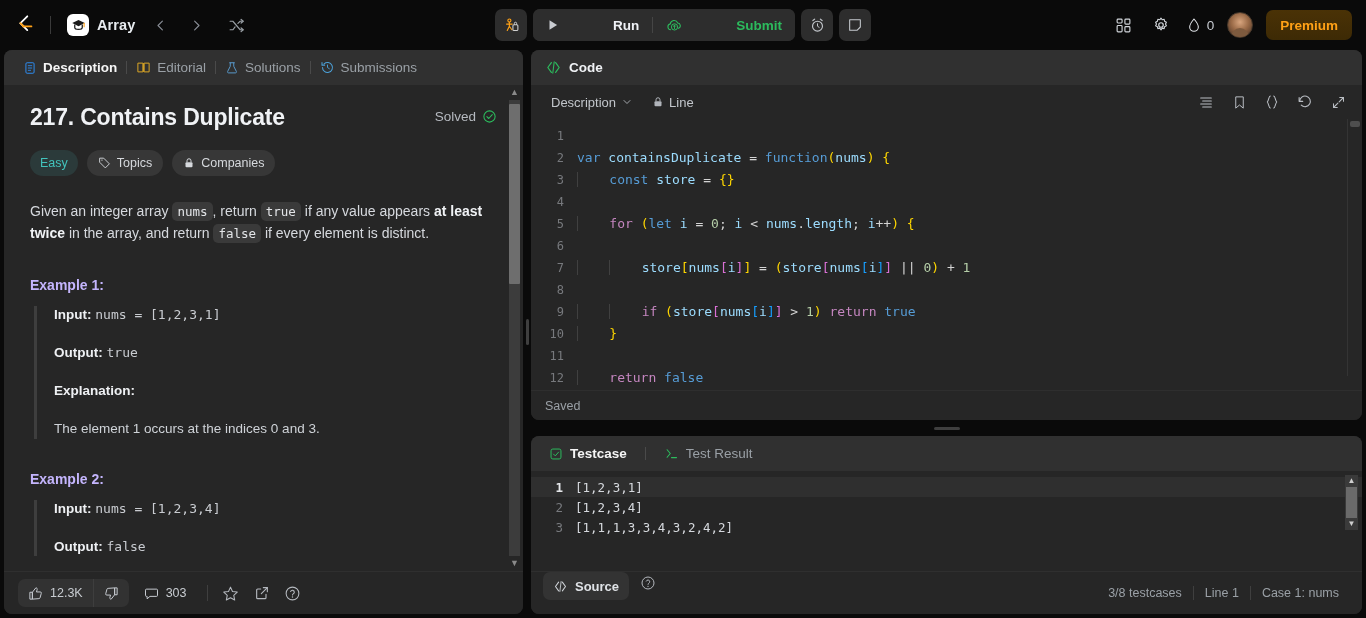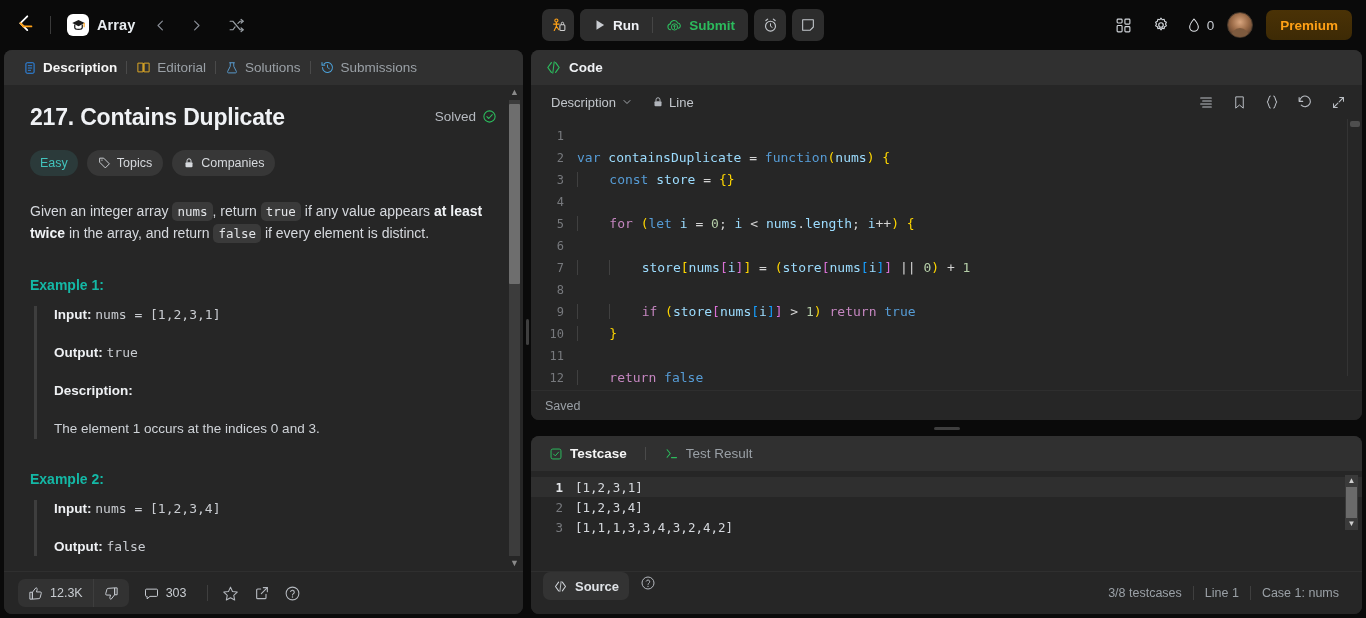--- a/index.html
+++ b/index.html
@@ -36,21 +36,21 @@
   .nav-center {
     position: absolute; left: 50%; transform: translateX(-50%);
     display: flex; align-items: center; gap: 6px;
   }
   .ctrl-group { display: flex; align-items: center; background: #2d2d2d; border-radius: 7px; overflow: hidden; height: 32px; }
   .ctrl-btn {
     display: flex; align-items: center; justify-content: center; gap: 6px;
     height: 32px; padding: 0 13px; cursor: pointer; background: #2d2d2d;
   }
   .ctrl-sep { width: 1px; height: 16px; background: #454545; }
-  .ctrl-label { font-size: 13.5px; font-weight: 600; color: #eff1f6; }
+  .ctrl-label { font-size: 13.5px; font-weight: 600; color: #eff1f6; margin-left: 47px; }
   .ctrl-label.submit { color: #2cbb5d; }
   .icon-sq {
     width: 32px; height: 32px; border-radius: 7px; background: #2d2d2d;
     display: flex; align-items: center; justify-content: center; cursor: pointer; color: #c5c9ce;
   }
 
   .nav-right { margin-left: auto; display: flex; align-items: center; gap: 13px; }
   .nav-ic { width: 24px; height: 24px; display:flex; align-items:center; justify-content:center; color: #d2d6db; cursor:pointer; }
   .streak { display: flex; align-items: center; gap: 5px; cursor: pointer; }
   .streak-num { font-size: 13.5px; color: #c7cbd1; }
@@ -103,21 +103,21 @@
   }
   .chip.easy { background: #2b3a3a; color: #42c3bc; padding: 0 10px; }
 
   .desc { margin-top: 24px; font-size: 14px; line-height: 1.62; color: #d6d9de; }
   .desc b { color: #f0f2f5; font-weight: 700; }
   code.inline {
     font-family: "DejaVu Sans Mono", monospace; font-size: 12.5px;
     background: #3a3a3a; color: #e3e5e8; padding: 2px 5px; border-radius: 5px;
   }
 
-  .ex-head { margin-top: 32px; font-size: 14px; font-weight: 700; color: #14b8a6; }
+  .ex-head { margin-top: 32px; font-size: 14px; font-weight: 700; color: #c4b5fd; }
   .ex-box { margin-top: 13px; margin-left: 4px; padding-left: 17px; border-left: 3px solid #3e3e3e; }
   .ex-line { font-size: 13.5px; color: #cfd3d8; margin-bottom: 19px; line-height: 1.4; }
   .ex-line:last-child { margin-bottom: 4px; }
   .ex-line b { color: #eef0f3; font-weight: 700; }
   .mono { font-family: "DejaVu Sans Mono", monospace; font-size: 13px; color: #c9ccd1; }
 
   .vscroll {
     position: absolute; right: 2px; top: 0; bottom: 0; width: 13px;
     background: #262626; display: flex; flex-direction: column; align-items: center;
   }
@@ -412,21 +412,21 @@
           <div class="ex-box">
             <div class="ex-line">
               <b>Input:</b>
               <span class="mono">nums = [1,2,3,1]</span>
             </div>
             <div class="ex-line">
               <b>Output:</b>
               <span class="mono">true</span>
             </div>
             <div class="ex-line">
-              <b>Description:</b>
+              <b>Explanation:</b>
             </div>
             <div class="ex-line">The element 1 occurs at the indices 0 and 3.</div>
           </div>
 
           <div class="ex-head">Example 2:</div>
           <div class="ex-box">
             <div class="ex-line">
               <b>Input:</b>
               <span class="mono">nums = [1,2,3,4]</span>
             </div>

